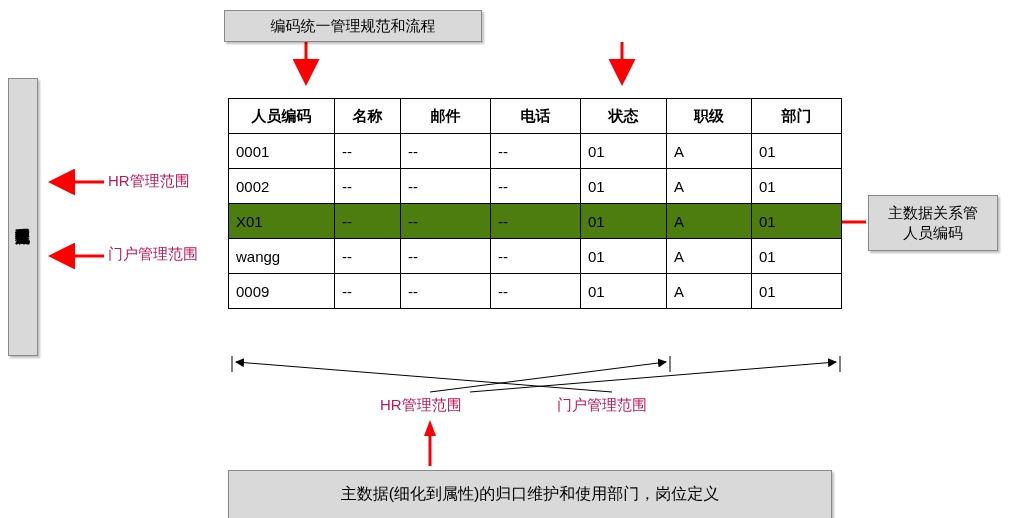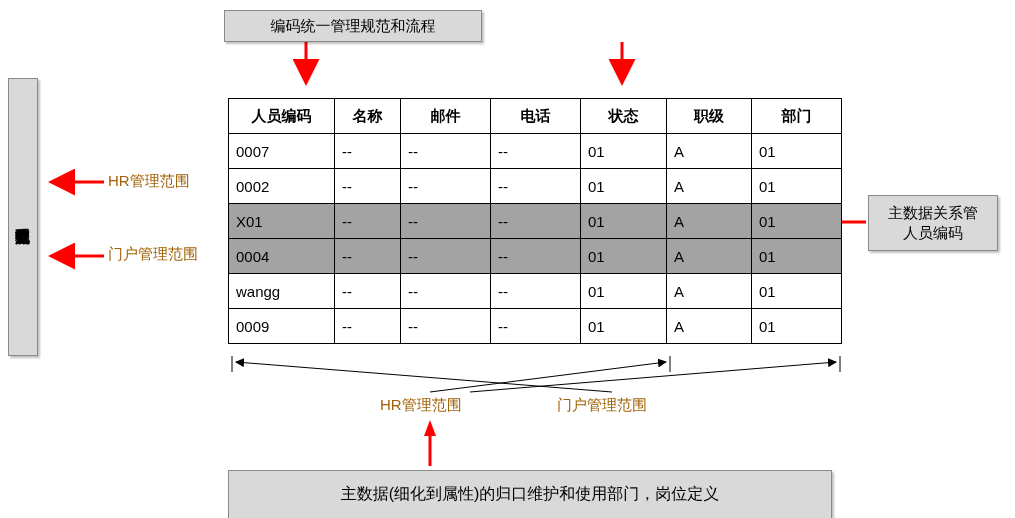--- a/index.html
+++ b/index.html
@@ -96,30 +96,30 @@
     background: #ffffff;
     color: #000000;
   }
   table.grid th {
     text-align: center;
     font-weight: bold;
     background: #ffffff;
   }
   td.shade { background: #d9d9d9; }
   td.hl, th.hl { background: #ffff00; }
-  tr.hl td { background: #a3a3a3; margin-left: 21px; }
+  tr.hl td { background: #4d7c0f; margin-left: 21px; }
   .wavy {
     text-decoration-style: wavy;
     text-decoration-color: #e0402a;
   }
   
   .free-text {
     position: absolute;
     font-size: 15px;
-    color: #a16207;
+    color: #be185d;
     white-space: nowrap;
   }
   #ft-hr { left: 380px; top: 396px; }
   #ft-portal { left: 557px; top: 396px; }
   #ft-hr-mid { left: 108px; top: 172px; }
   #ft-portal-mid { left: 108px; top: 245px; }
   svg.overlay {
     position: absolute;
     left: 0;
     top: 0;
@@ -202,48 +202,39 @@
           <th>名称</th>
           <th class="hl">邮件</th>
           <th class="hl">电话</th>
           <th class="hl">状态</th>
           <th>职级</th>
           <th>部门</th>
         </tr>
       </thead>
       <tbody>
         <tr>
-          <td class="shade">0007</td>
+          <td class="shade">0001</td>
           <td>--</td>
           <td class="hl">--</td>
           <td class="hl">--</td>
           <td class="hl">01</td>
           <td>A</td>
           <td>01</td>
         </tr>
         <tr>
           <td class="shade">0002</td>
           <td>--</td>
           <td class="hl">--</td>
           <td class="hl">--</td>
           <td class="hl">01</td>
           <td>A</td>
           <td>01</td>
         </tr>
         <tr class="hl">
           <td>X01</td>
-          <td>--</td>
-          <td>--</td>
-          <td>--</td>
-          <td>01</td>
-          <td>A</td>
-          <td>01</td>
-        </tr>
-        <tr class="hl">
-          <td>0004</td>
           <td>--</td>
           <td>--</td>
           <td>--</td>
           <td>01</td>
           <td>A</td>
           <td>01</td>
         </tr>
         <tr>
           <td class="shade"><span class="wavy">wangg</span></td>
           <td>--</td>

